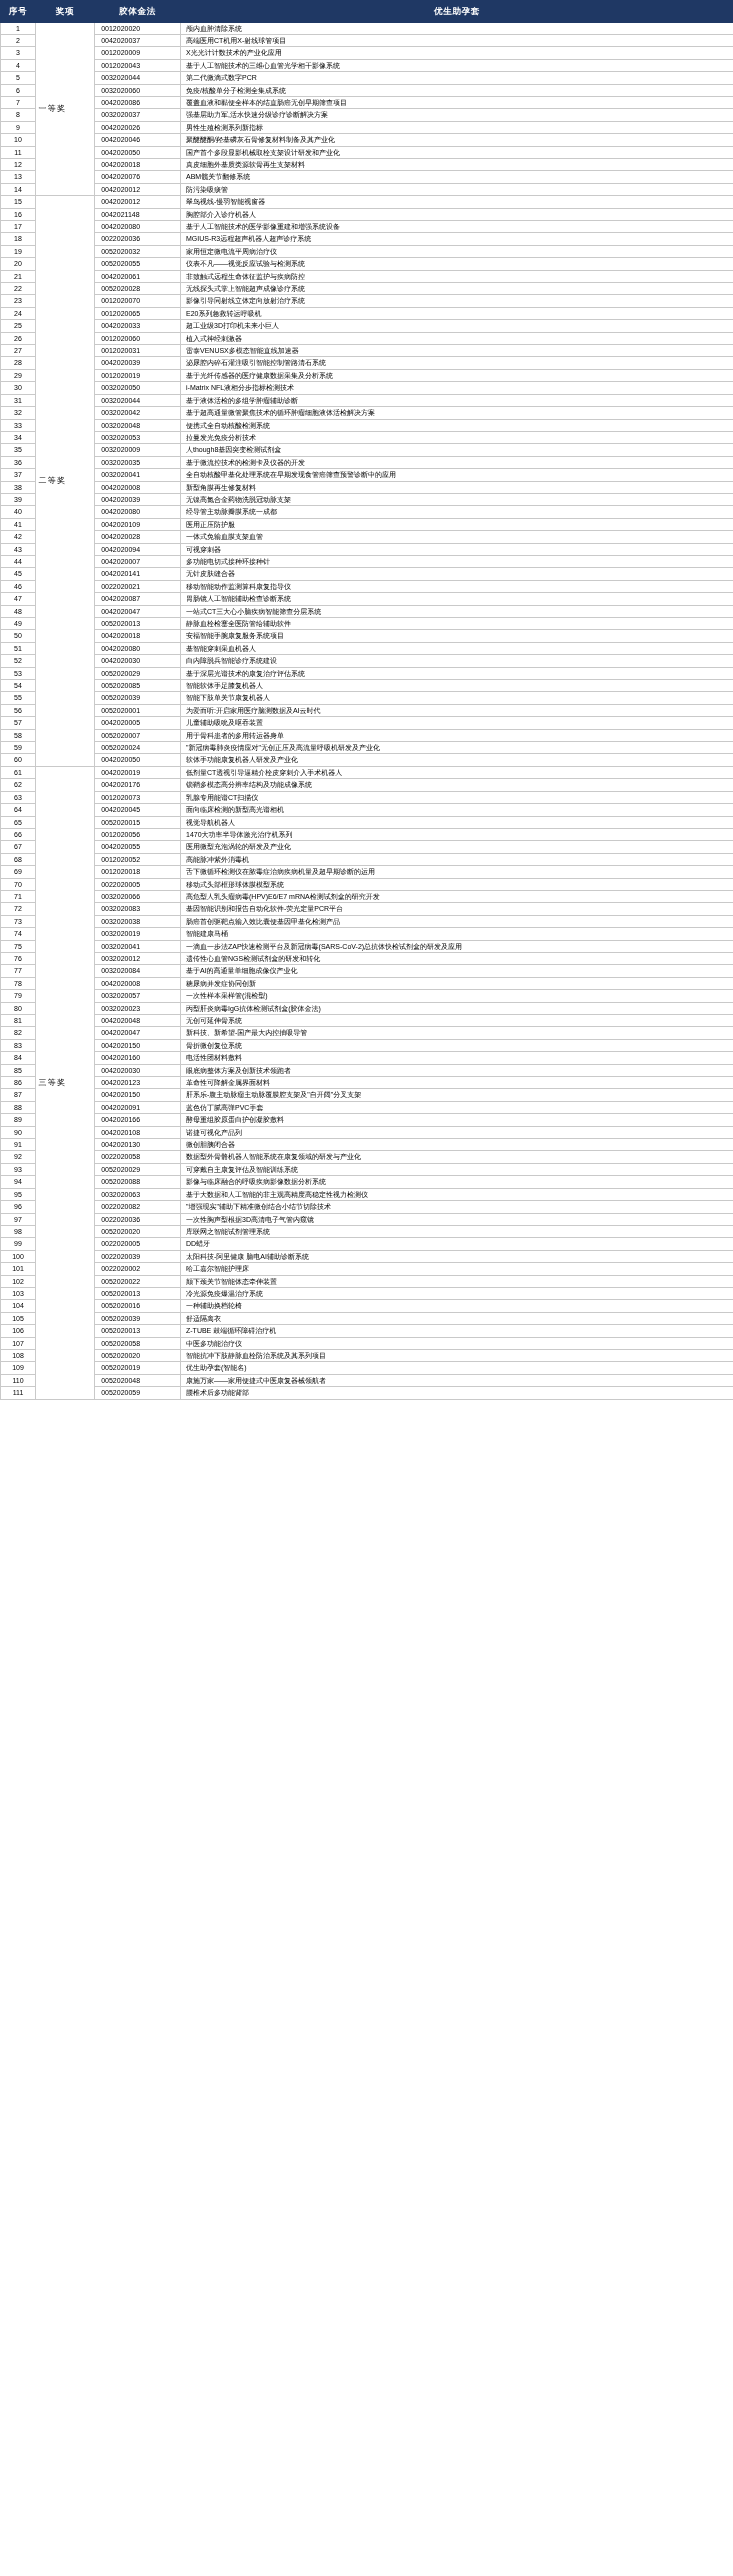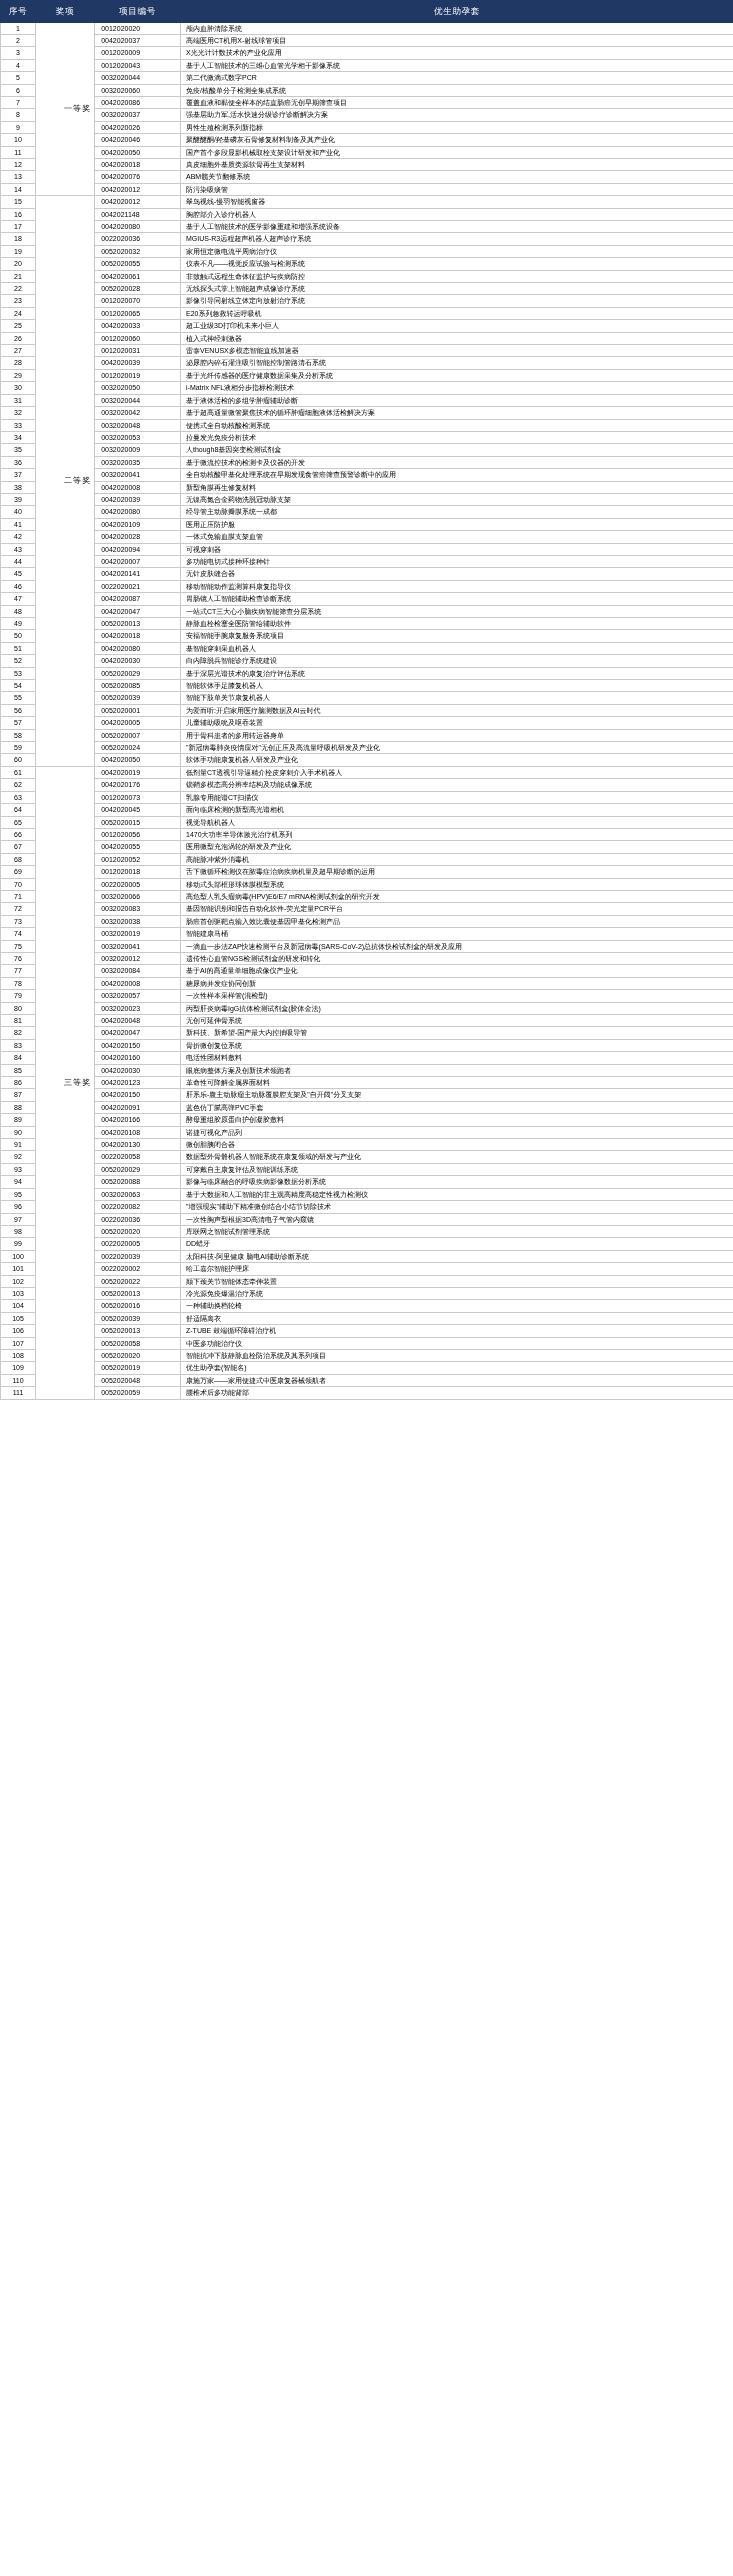--- a/index.html
+++ b/index.html
@@ -4,51 +4,51 @@
 <style>
   html,body{margin:0;padding:0;background:#fff;}
   body{font-family:"Liberation Sans","DejaVu Sans",sans-serif;}
   #wrap{width:734px;}
   table{border-collapse:collapse;width:734px;table-layout:fixed;}
   col.c0{width:35px;}
   col.c1{width:59px;}
   col.c2{width:86px;}
   col.c3{width:553px;}
   thead th{
-    background:#1f3864;color:#ffffff;font-size:8.6px;font-weight:normal;
+    background:#1f3864;color:#ffffff;font-size:8.6px;font-weight:bold;
     height:18.5px;line-height:18.5px;text-align:center;border:0.6px solid #1f3864;
     letter-spacing:0.6px;
     margin-top:16px;
   }
   tbody td{
     font-size:7px;color:#000;border:0.6px solid #c9c9c9;
     height:11.4px;line-height:11.4px;padding:0 2.5px;
     overflow:hidden;white-space:nowrap;
   }
   td.num{text-align:center;}
-  td.prize{text-align:right;font-size:8px;letter-spacing:1.2px;vertical-align:middle;}
+  td.prize{text-align:left;font-size:8px;letter-spacing:1.2px;vertical-align:middle;}
   td.code{text-align:left;padding-left:6.2px;}
   td.name{text-align:left;padding-left:5px;}
 </style>
 </head>
 <body>
 
 <div id="wrap">
   <table>
     <colgroup>
       <col class="c0">
         <col class="c1">
         <col class="c2">
         <col class="c3">
     </colgroup>
     <thead>
       <tr>
         <th>序号</th>
         <th>奖项</th>
-        <th>项目编号</th>
+        <th>胶体金法</th>
         <th>优生助孕套</th>
       </tr>
     </thead>
     <tbody id="tbody">
         <tr>
           <td class="num">1</td>
           <td class="prize" rowspan="14">一等奖</td>
           <td class="code">0012020020</td>
           <td class="name">颅内血肿清除系统</td>
         </tr>

